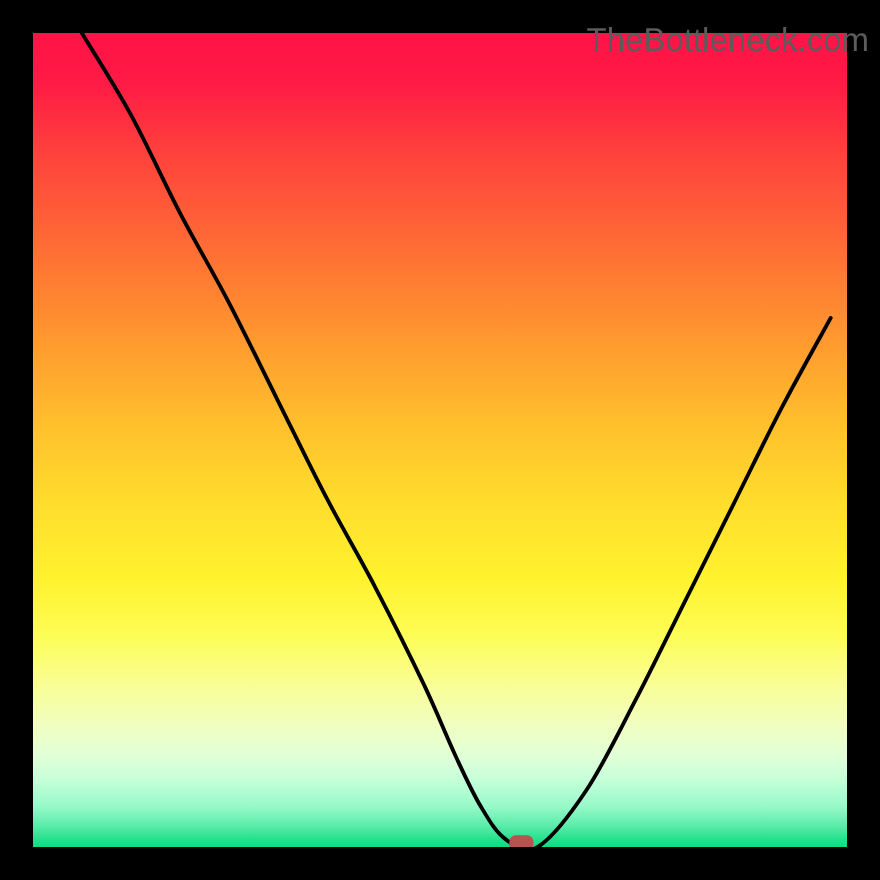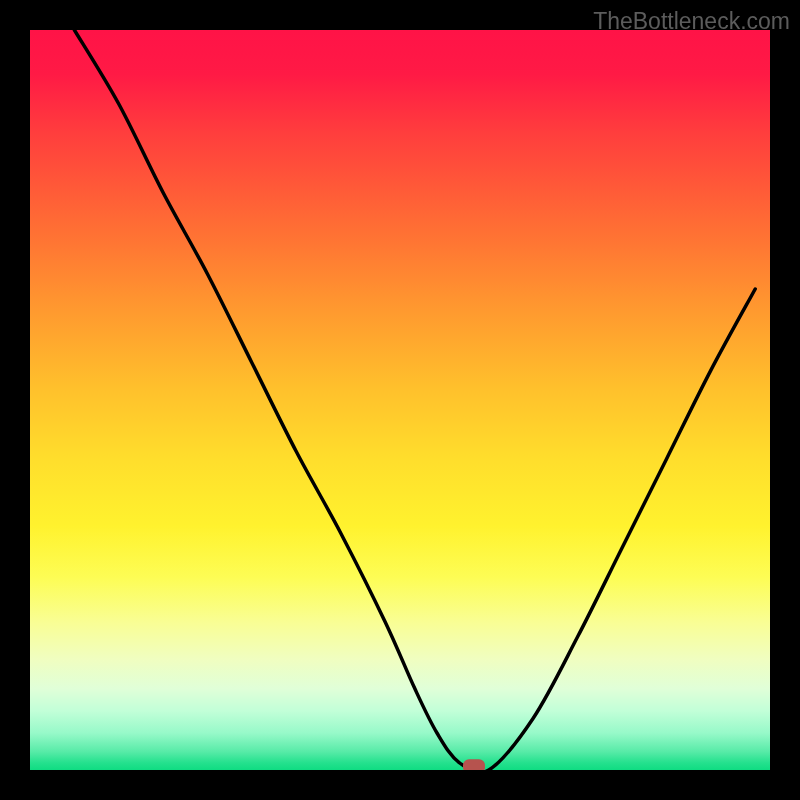--- a/index.html
+++ b/index.html
@@ -12,24 +12,24 @@
     font-family: Arial, Helvetica, sans-serif;
   }
   .frame {
     position: relative;
     width: 800px;
     height: 800px;
     background: #000;
   }
   .watermark {
     position: absolute;
-    top: 8px;
+    top: 20px;
     right: 10px;
     color: #5c5c5c;
-    font-size: 23px;
+    font-size: 30px;
     font-weight: 400;
     letter-spacing: 0px;
     z-index: 10;
   }
   .plot-area {
     position: absolute;
     left: 30px;
     top: 30px;
     width: 740px;
     height: 740px;

